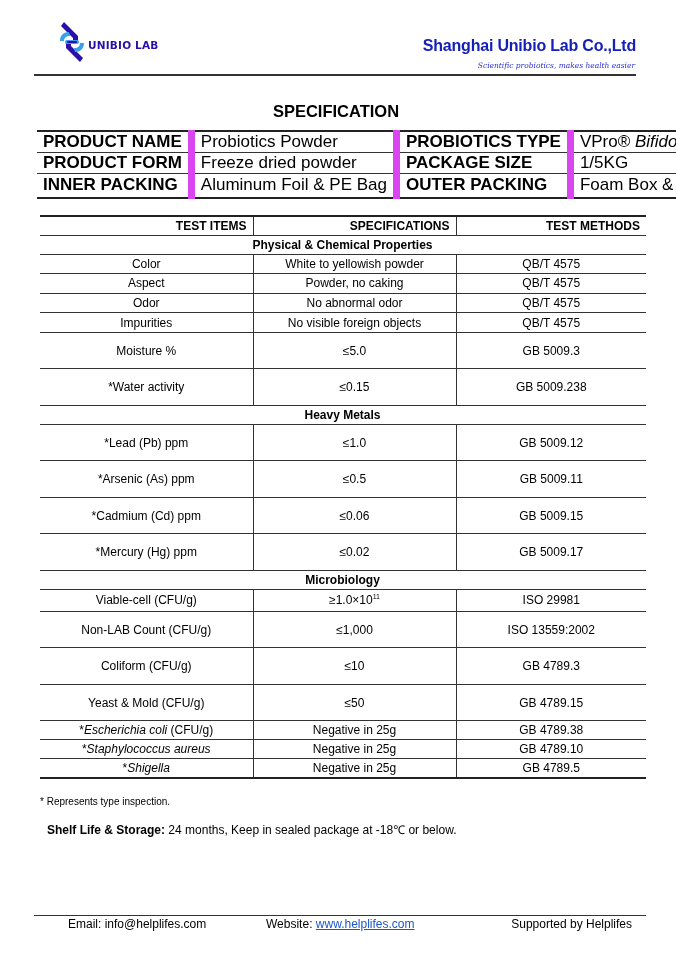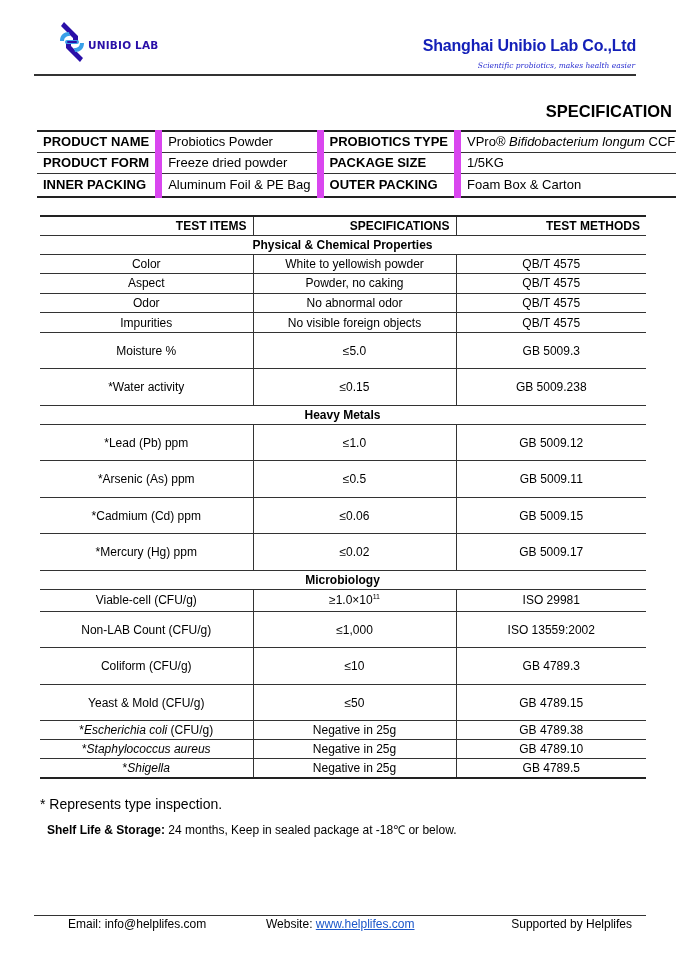--- a/index.html
+++ b/index.html
@@ -5,44 +5,44 @@
   * { box-sizing: border-box; margin: 0; padding: 0; }
   html, body { width: 676px; height: 960px; background: #ffffff; overflow: hidden; }
   body { position: relative; font-family: "Liberation Sans", sans-serif; color: #000; font-size: 12px; }
 
   .logo { position: absolute; left: 52px; top: 20px; width: 40px; height: 44px; }
   .logo-text { position: absolute; left: 88px; top: 39px; font-family: "DejaVu Sans", sans-serif; font-weight: bold; font-size: 10.5px; color: #2a0fa8; letter-spacing: 0.2px; }
   .company { position: absolute; right: 40px; top: 37px; font-weight: bold; font-size: 16px; color: #1420b8; letter-spacing: -0.2px; }
   .tagline { position: absolute; right: 41px; top: 61px; font-family: "DejaVu Serif", serif; font-style: italic; font-size: 7.5px; color: #2a2fd0; }
   .header-rule { position: absolute; left: 34px; top: 74px; width: 602px; height: 2px; background: #333; }
 
-  .title { position: absolute; left: 0; width: 672px; top: 102px; text-align: right; font-weight: bold; font-size: 16.5px; }
+  .title { position: absolute; left: 0; width: 672px; top: 102px; text-align: center; font-weight: bold; font-size: 16.5px; }
 
   table { border-collapse: collapse; position: absolute; }
   .prod { left: 37px; top: 130px; width: 610px; border-top: 2px solid #222; border-bottom: 2px solid #222; }
-  .prod td { font-size: 13px; padding: 0 6px; border-bottom: 1px solid #333; height: 21px; white-space: nowrap; }
+  .prod td { font-size: 17px; padding: 0 6px; border-bottom: 1px solid #333; height: 21px; white-space: nowrap; }
   .prod tr:nth-child(3) td { height: 24px; border-bottom: none; }
   .prod td.k { font-weight: bold; }
   .prod td + td { border-left: 7px solid #d946ef; }
 
   .spec { left: 40px; top: 215px; width: 606px; border-top: 2px solid #222; border-bottom: 2px solid #222; }
   .spec th { text-align: right; font-size: 12px; font-weight: bold; padding: 0 6px; height: 19px; border-bottom: 1px solid #333; }
   .spec th + th { border-left: 1px solid #333; margin-top: 34px; }
   .spec td { font-size: 12px; padding: 0 6px; border-bottom: 1px solid #333; white-space: nowrap; text-align: center; }
   .spec td + td { border-left: 1px solid #333; }
   .spec tr.sec td { font-weight: bold; height: 19px; padding-left: 5px; }
   .spec tr.s td { height: 19.6px; }
   .spec tr.t td { height: 36.5px; }
   .spec tr.m td { height: 19px; }
   .spec tr.last td { border-bottom: none; }
   .col1 { width: 213px; }
   .col2 { width: 203px; }
   sup { font-size: 7px; vertical-align: 5px; }
 
-  .note { position: absolute; left: 40px; top: 796px; font-size: 14px; }
+  .note { position: absolute; left: 40px; top: 796px; font-size: 10px; }
   .shelf { position: absolute; left: 47px; top: 821px; font-size: 12px; }
   .shelf b { font-weight: bold; }
 
   .footer-rule { position: absolute; left: 34px; top: 915px; width: 612px; height: 1px; background: #333; }
   .f-email { position: absolute; left: 68px; top: 917px; font-size: 12px; }
   .f-web { position: absolute; left: 266px; top: 917px; font-size: 12px; }
   .f-web a { color: #1a56c9; text-decoration: underline; }
   .f-support { position: absolute; right: 44px; top: 917px; font-size: 12px; }
 </style>
 </head>

